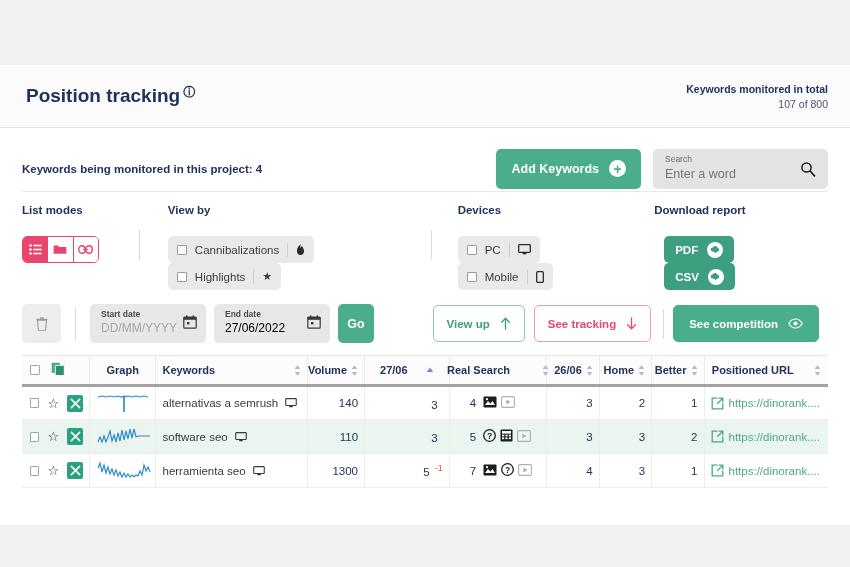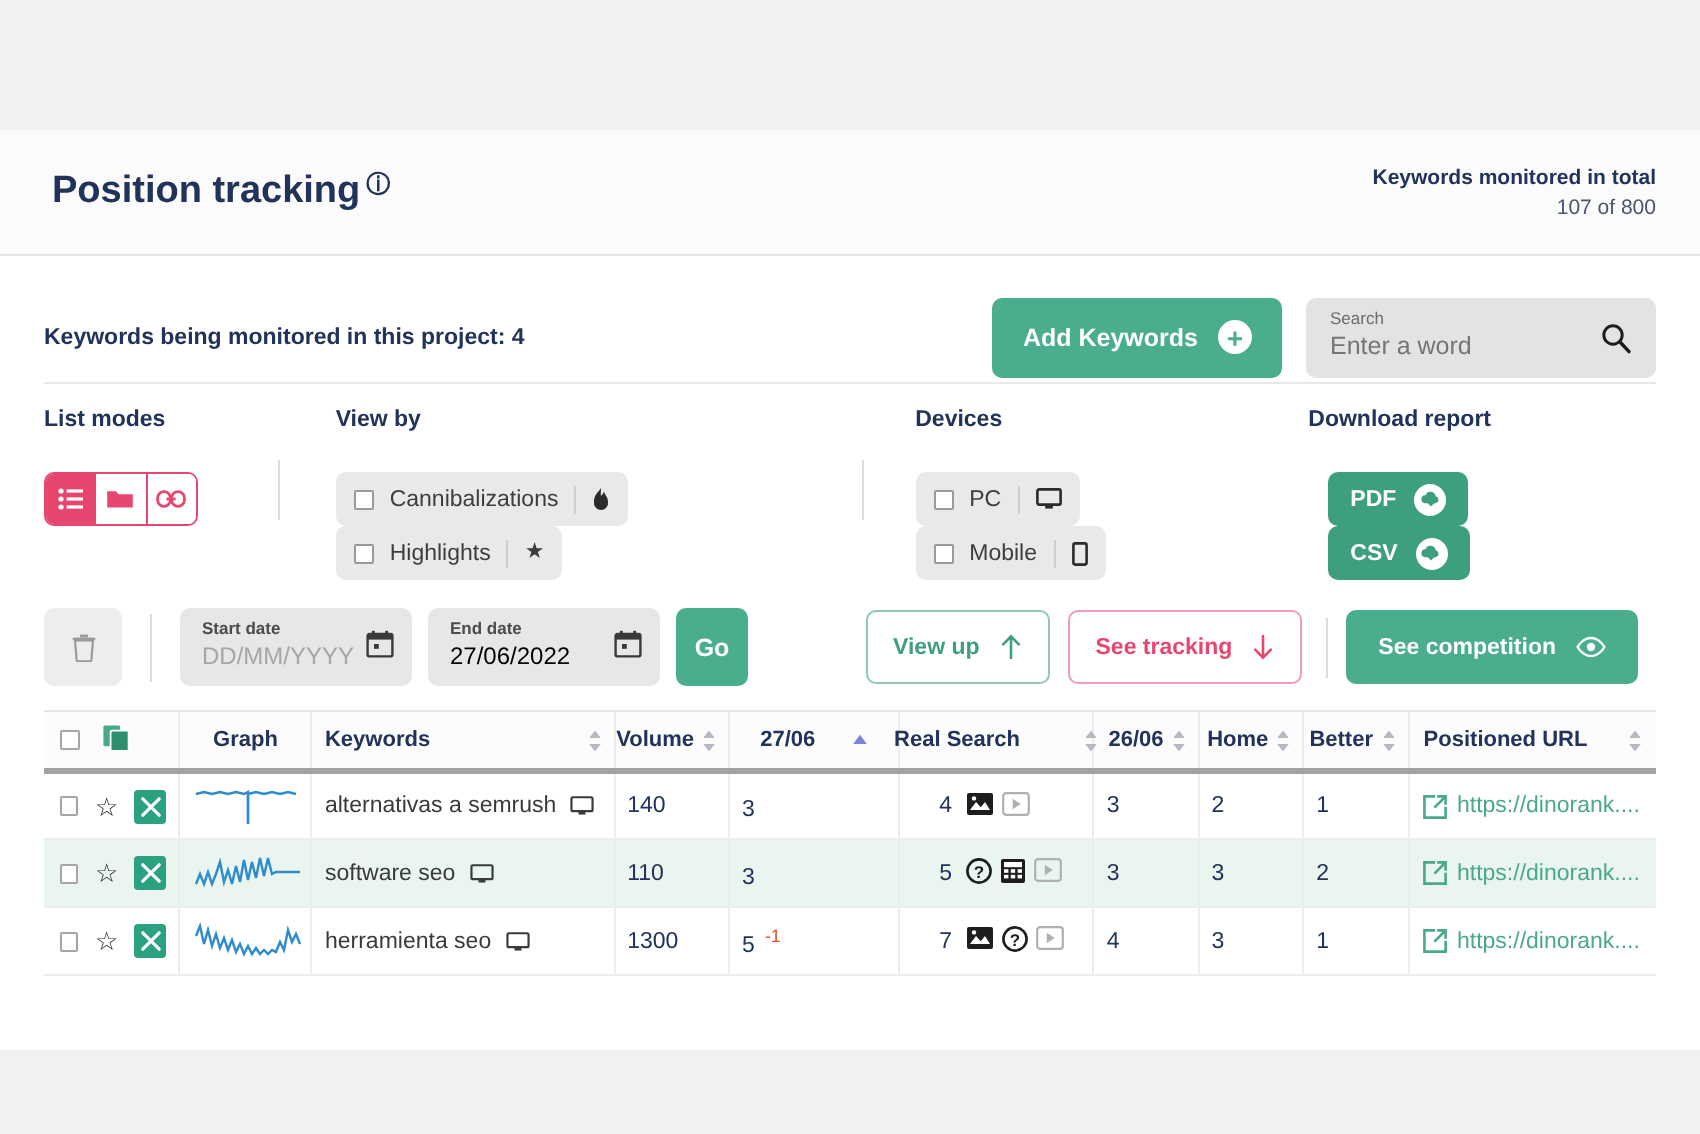--- a/index.html
+++ b/index.html
@@ -157,21 +157,21 @@
     height:34px; font-size:11.5px; color:#3a3a3a; padding:0 6px;
     border-bottom:1px solid #ededed; border-left:1px solid #ededed;
     white-space:nowrap; overflow:hidden;
   }
   tbody td:first-child { border-left:none; }
   tbody tr.alt td { background:#eaf5ef; }
   .th-in { display:flex; align-items:center; gap:4px; }
   .th-in.right { justify-content:flex-end; }
   .th-in.center { justify-content:center; }
   .sortico { display:inline-block; line-height:0; }
-  .num { text-align:left; color:#21325b; }
+  .num { text-align:right; color:#21325b; }
   .cell-first { display:flex; align-items:center; gap:8px; padding-left:2px; }
   .cbx-sq { width:10px; height:10px; border:1px solid #a5a5a5; background:#fff; border-radius:1px; cursor:pointer; }
   .star { font-size:13px; color:#2b2b2b; cursor:pointer; line-height:1; }
   .xbadge {
     width:17px; height:17px; background:#2aa17f; border-radius:2px;
     display:flex; align-items:center; justify-content:center; cursor:pointer;
   }
   .kw-cell { display:flex; align-items:center; gap:7px; font-size:11.5px; color:#3a3a3a; }
   .rs-cell { display:flex; align-items:center; gap:4px; justify-content:flex-start; padding-left:14px; }
   .rs-num { color:#21325b; font-size:11.5px; margin-right:3px; }

